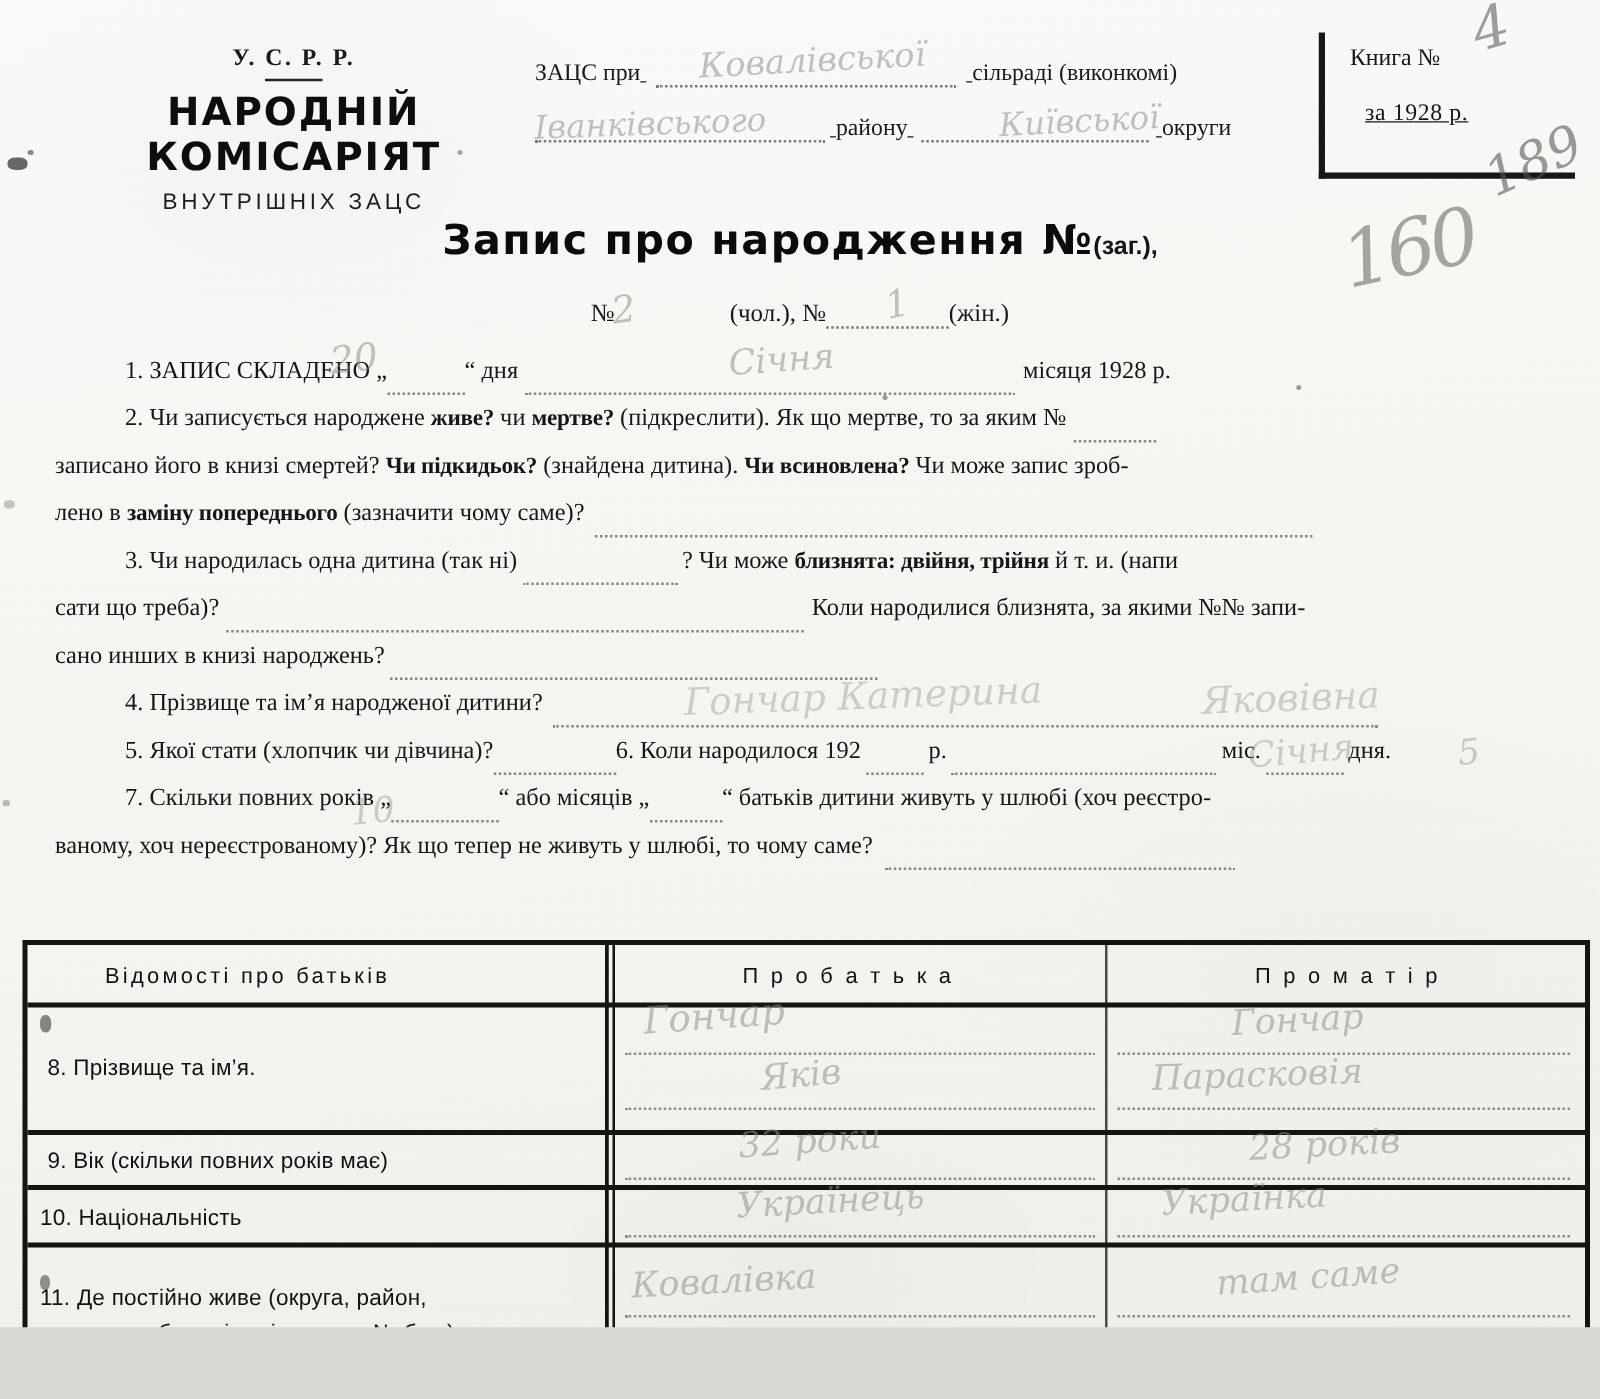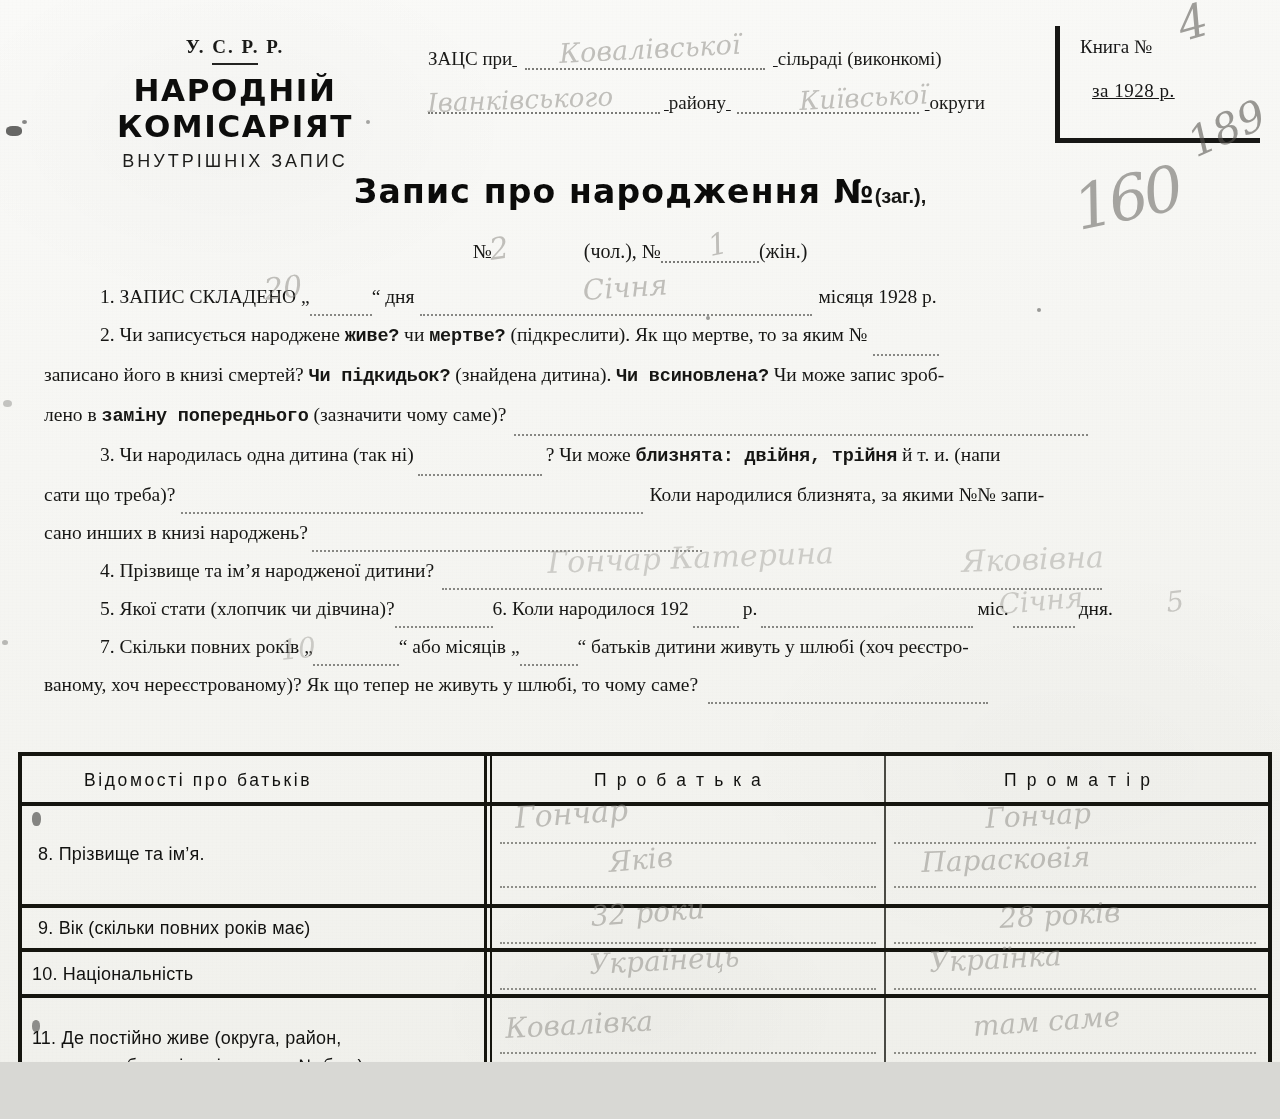--- a/index.html
+++ b/index.html
@@ -86,21 +86,21 @@
     font-family:"Liberation Serif","DejaVu Serif",serif; font-size:20px; color:#181816;
   }
   .subnum .g1 { display:inline-block; width: 92px; }
   .subnum .g2 { display:inline-block; width: 98px; border-bottom:2px dotted #5c5c58; height:15px; vertical-align:bottom; opacity:.8;}
 
   
   .body { position:absolute; left: 44px; top: 278px; width: 1205px;
           font-family:"Liberation Serif","DejaVu Serif",serif; }
   .p { font-size: 19.5px; line-height: 38px; color:#161614; white-space:nowrap; }
   .ind { display:inline-block; width: 56px; }
-  .b { font-weight: 800; font-family:Liberation Mono, monospace; font-size:18.5px; letter-spacing:-.2px;}
+  .b { font-weight: 800; font-family:Liberation Serif, serif; font-size:18.5px; letter-spacing:-.2px;}
   .fill { display:inline-block; border-bottom:2px dotted #63635f; height:15px; vertical-align:bottom; opacity:.75; }
 
   
   .tbl {
     position:absolute; left: 18px; top: 752px; width: 1246px; height: 358px;
     border: 4px solid #15150f;
   }
   .tbl .vline { position:absolute; top:0; bottom:0; width:0; border-left:3px solid #15150f; }
   .tbl .vline.v1 { left: 462px; }
   .tbl .vline.v1b { left: 468px; border-left:2px solid #15150f;}
@@ -143,21 +143,21 @@
   <div class="speck" style="left:32px; top:812px; width:9px;  height:14px; border-radius:45%; opacity:.55;"></div>
   <div class="speck" style="left:32px; top:1020px;width:8px;  height:12px; border-radius:45%; opacity:.5;"></div>
   <div class="speck" style="left:706px; top:316px; width:4px; height:4px; opacity:.45;"></div>
   <div class="speck" style="left:1037px;top:308px; width:4px; height:4px; opacity:.45;"></div>
   <div class="speck" style="left:366px; top:120px; width:4px; height:4px; opacity:.4;"></div>
 
   <div class="hdr-left">
     <div class="usrr">У. С. Р. Р.</div>
     <div class="usrr-rule"></div>
     <div class="nk">НАРОДНІЙ КОМІСАРІЯТ</div>
-    <div class="vs">ВНУТРІШНІХ ЗАПИС</div>
+    <div class="vs">ВНУТРІШНІХ ЗАЦС</div>
   </div>
 
   <div class="hdr-mid">
     <div class="hdr-row">
       <span class="lbl">ЗАЦС при</span>
       <span class="dots" style="width:240px; margin:0 8px;"></span>
       <span class="lbl">сільраді  (виконкомі)</span>
     </div>
     <div class="hdr-row">
       <span class="dots" style="width:232px; margin-right:4px;"></span>

